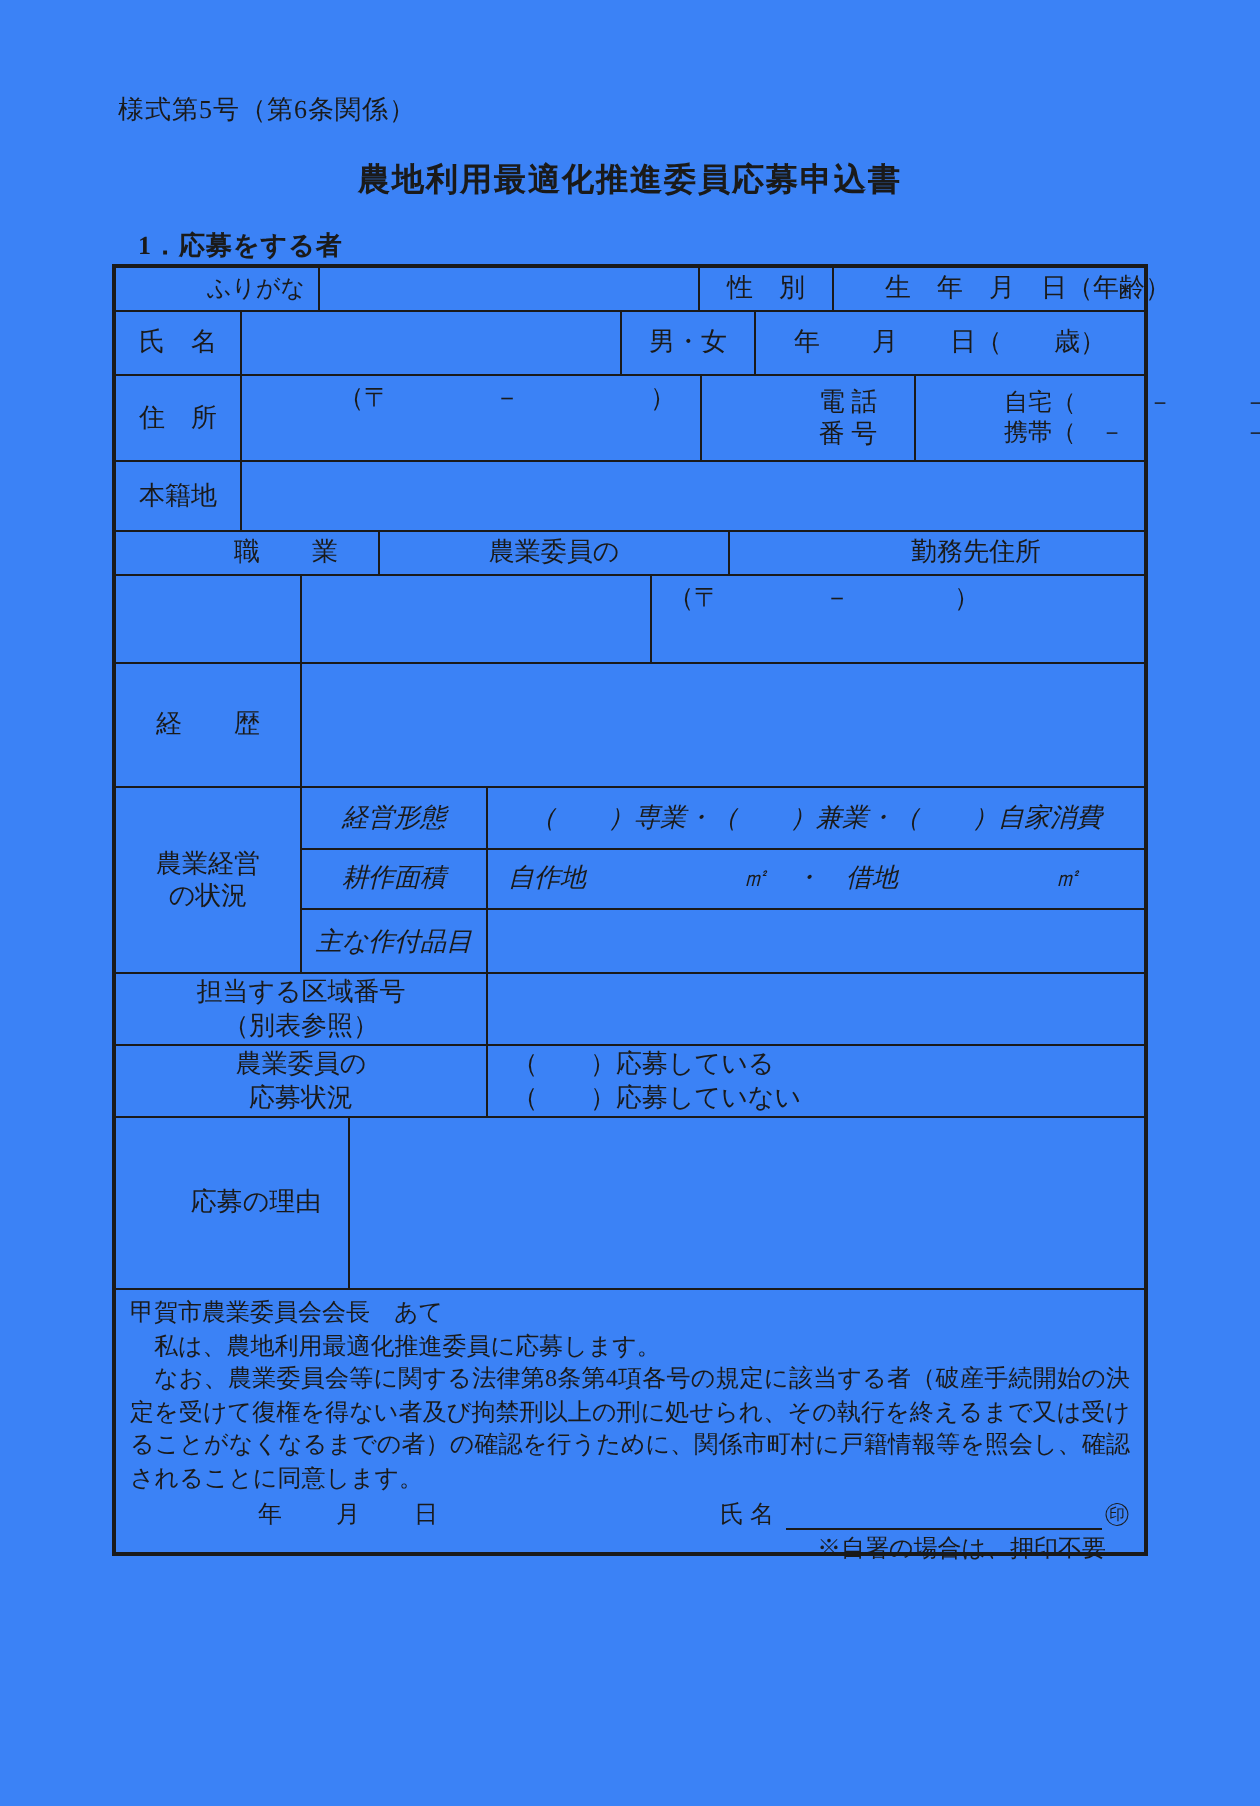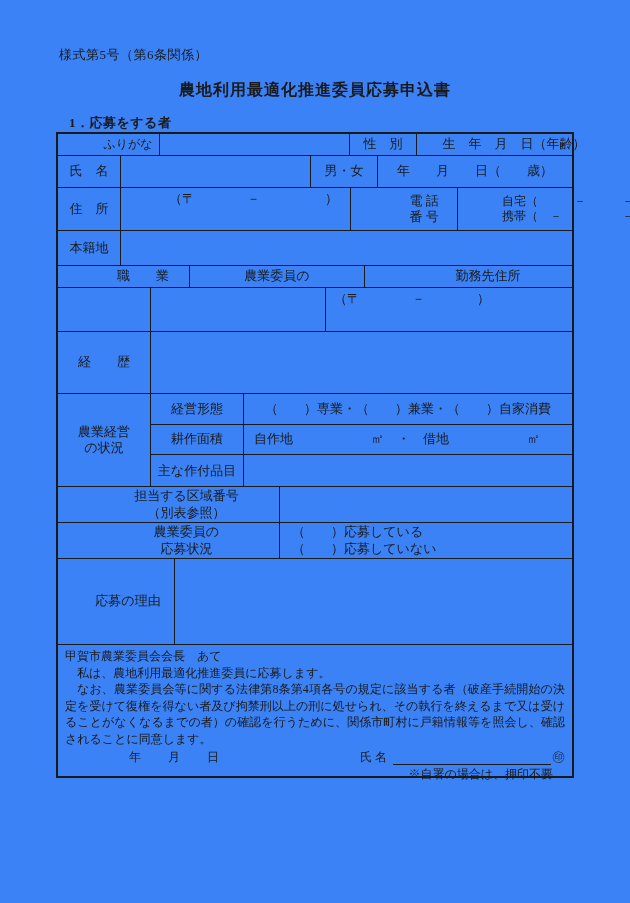--- a/index.html
+++ b/index.html
@@ -36,31 +36,31 @@
     border-right:1px solid #1a1a1a;
     display:flex;align-items:center;justify-content:center;
     font-size:13px;line-height:1.25;
     overflow:hidden;white-space:nowrap;
   }
   .cell:last-child{border-right:none;}
   .cell.tl{align-items:flex-start;justify-content:flex-start;padding:3px 8px;}
   .cell.lm{justify-content:flex-start;padding-left:10px;}
   .cell.col{flex-direction:column;}
   .cell.small{font-size:12px;}
-  .subgrid{display:flex;flex-direction:column;box-sizing:border-box;}
+  .subgrid{display:flex;flex-direction:column;box-sizing:border-box;font-style:italic;}
   .subrow{display:flex;border-bottom:1px solid #1a1a1a;box-sizing:border-box;}
   .subrow:last-child{border-bottom:none;}
   
   .w63{flex:0 0 63px;} .w190{flex:0 0 190px;} .w67{flex:0 0 67px;} .w194{flex:0 0 194px;}
   .w93{flex:0 0 93px;} .w175{flex:0 0 175px;} .w246{flex:0 0 246px;}
   .w421{flex:0 0 421px;} .w186{flex:0 0 186px;} .w328{flex:0 0 328px;}
   
   .h22{height:22px;padding-left:39px;} .h32{height:32px;} .h43{height:43px;gap:40px;} .h35{height:35px;}
   .h44{height:44px;} .h62{height:62px;} .h93{height:93px;} .h31{height:31px;}
-  .h36{height:36px;padding-left:36px;} .h86{height:86px;padding-left:24px;} .h131{height:131px;}
+  .h36{height:36px;} .h86{height:86px;padding-left:24px;} .h131{height:131px;}
   
   .decl{
     box-sizing:border-box;width:514px;height:131px;
     padding:3px 7px 0 7px;font-size:12px;line-height:16.5px;
   }
   .decl .indent{text-indent:1em;}
   .decl .consent{text-indent:1em;text-align:justify;}
   .sig-row{display:flex;align-items:flex-end;margin-top:1px;height:17px;}
   .sig-date{margin-left:64px;letter-spacing:1px;}
   .sig-spacer{flex:1;}

